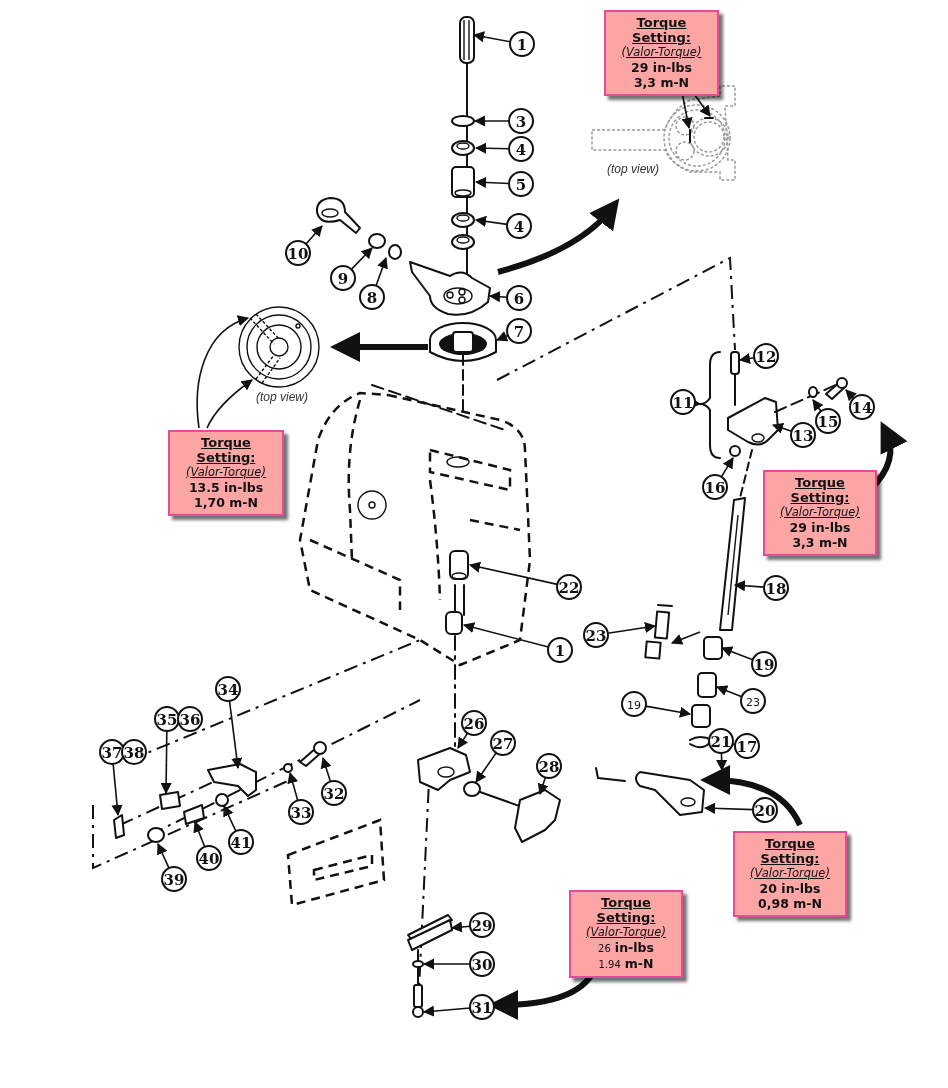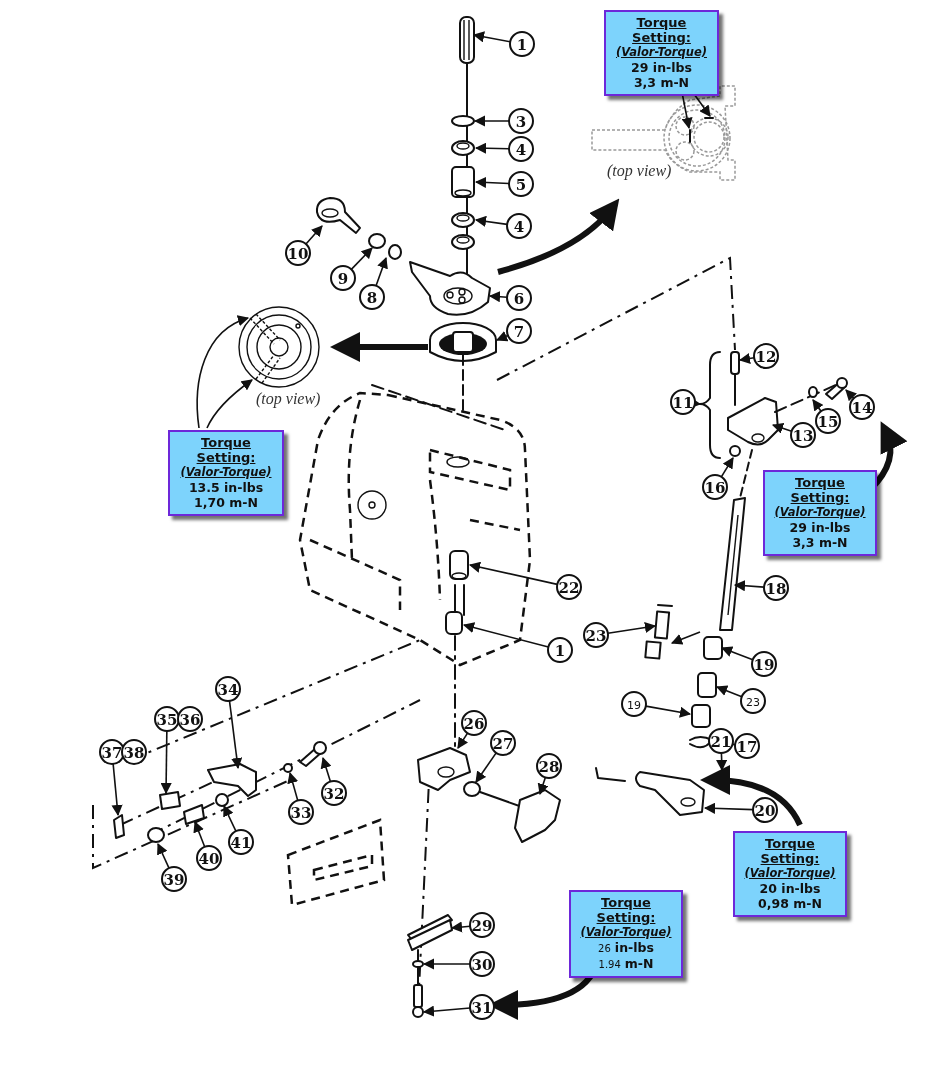--- a/index.html
+++ b/index.html
@@ -9,25 +9,25 @@
   .lnf { stroke:#111; stroke-width:2; fill:#fff; stroke-linejoin:round; }
   .thin { stroke:#111; stroke-width:1.4; fill:none; }
   .dash { stroke:#111; stroke-width:2; fill:none; stroke-dasharray:14 6 3 6; }
   .dash2 { stroke:#111; stroke-width:2.5; fill:none; stroke-dasharray:9 6; }
   .dgrey { stroke:#999; stroke-width:1.5; fill:none; stroke-dasharray:3 2; }
   .callout circle { fill:#fff; stroke:#111; stroke-width:2; }
   .callout text { font-family:"DejaVu Serif", serif; font-weight:bold; font-size:15px; fill:#111; text-anchor:middle; dominant-baseline:central; }
   .callout text.small { font-family:"DejaVu Sans", sans-serif; font-size:11px; font-weight:normal; }
   .leader { stroke:#111; stroke-width:1.6; fill:none; }
   .bigarrow { stroke:#111; stroke-width:6; fill:none; }
-  .torque-box { position:absolute; background:#7dd3fc; border:2px solid #6d28d9; box-shadow:4px 4px 3px rgba(0,0,0,0.55); text-align:center; font-family:"DejaVu Sans", sans-serif; font-weight:bold; color:#111; line-height:15px; padding:3px 6px 4px; font-size:12.5px; }
+  .torque-box { position:absolute; background:#fca5a5; border:2px solid #ec4899; box-shadow:4px 4px 3px rgba(0,0,0,0.55); text-align:center; font-family:"DejaVu Sans", sans-serif; font-weight:bold; color:#111; line-height:15px; padding:3px 6px 4px; font-size:12.5px; }
   .torque-box .t-title { text-decoration:underline; font-size:13px; }
-  .torque-box .t-sub { text-decoration:underline; font-style:italic; font-weight:bold; font-size:11.5px; }
+  .torque-box .t-sub { text-decoration:underline; font-style:italic; font-weight:normal; font-size:11.5px; }
   .torque-box .t-val .num-small { font-size:10px; font-weight:normal; margin-right:4px; }
-  .view-label { position:absolute; font-family:Liberation Serif, serif; font-style:italic; font-size:16px; color:#333; }
+  .view-label { position:absolute; font-family:Liberation Sans, sans-serif; font-style:italic; font-size:12px; color:#333; }
 </style>
 </head>
 <body>
 
 <svg id="diagram" width="948" height="1088" viewBox="0 0 948 1088" xmlns="http://www.w3.org/2000/svg">
   <defs>
     <marker id="ah" viewBox="0 0 10 10" refX="9" refY="5" markerWidth="7" markerHeight="7" orient="auto-start-reverse">
       <path d="M0,0 L10,5 L0,10 z" fill="#111"></path>
     </marker>
     <marker id="bigah" viewBox="0 0 10 10" refX="6" refY="5" markerWidth="5" markerHeight="5" orient="auto">

